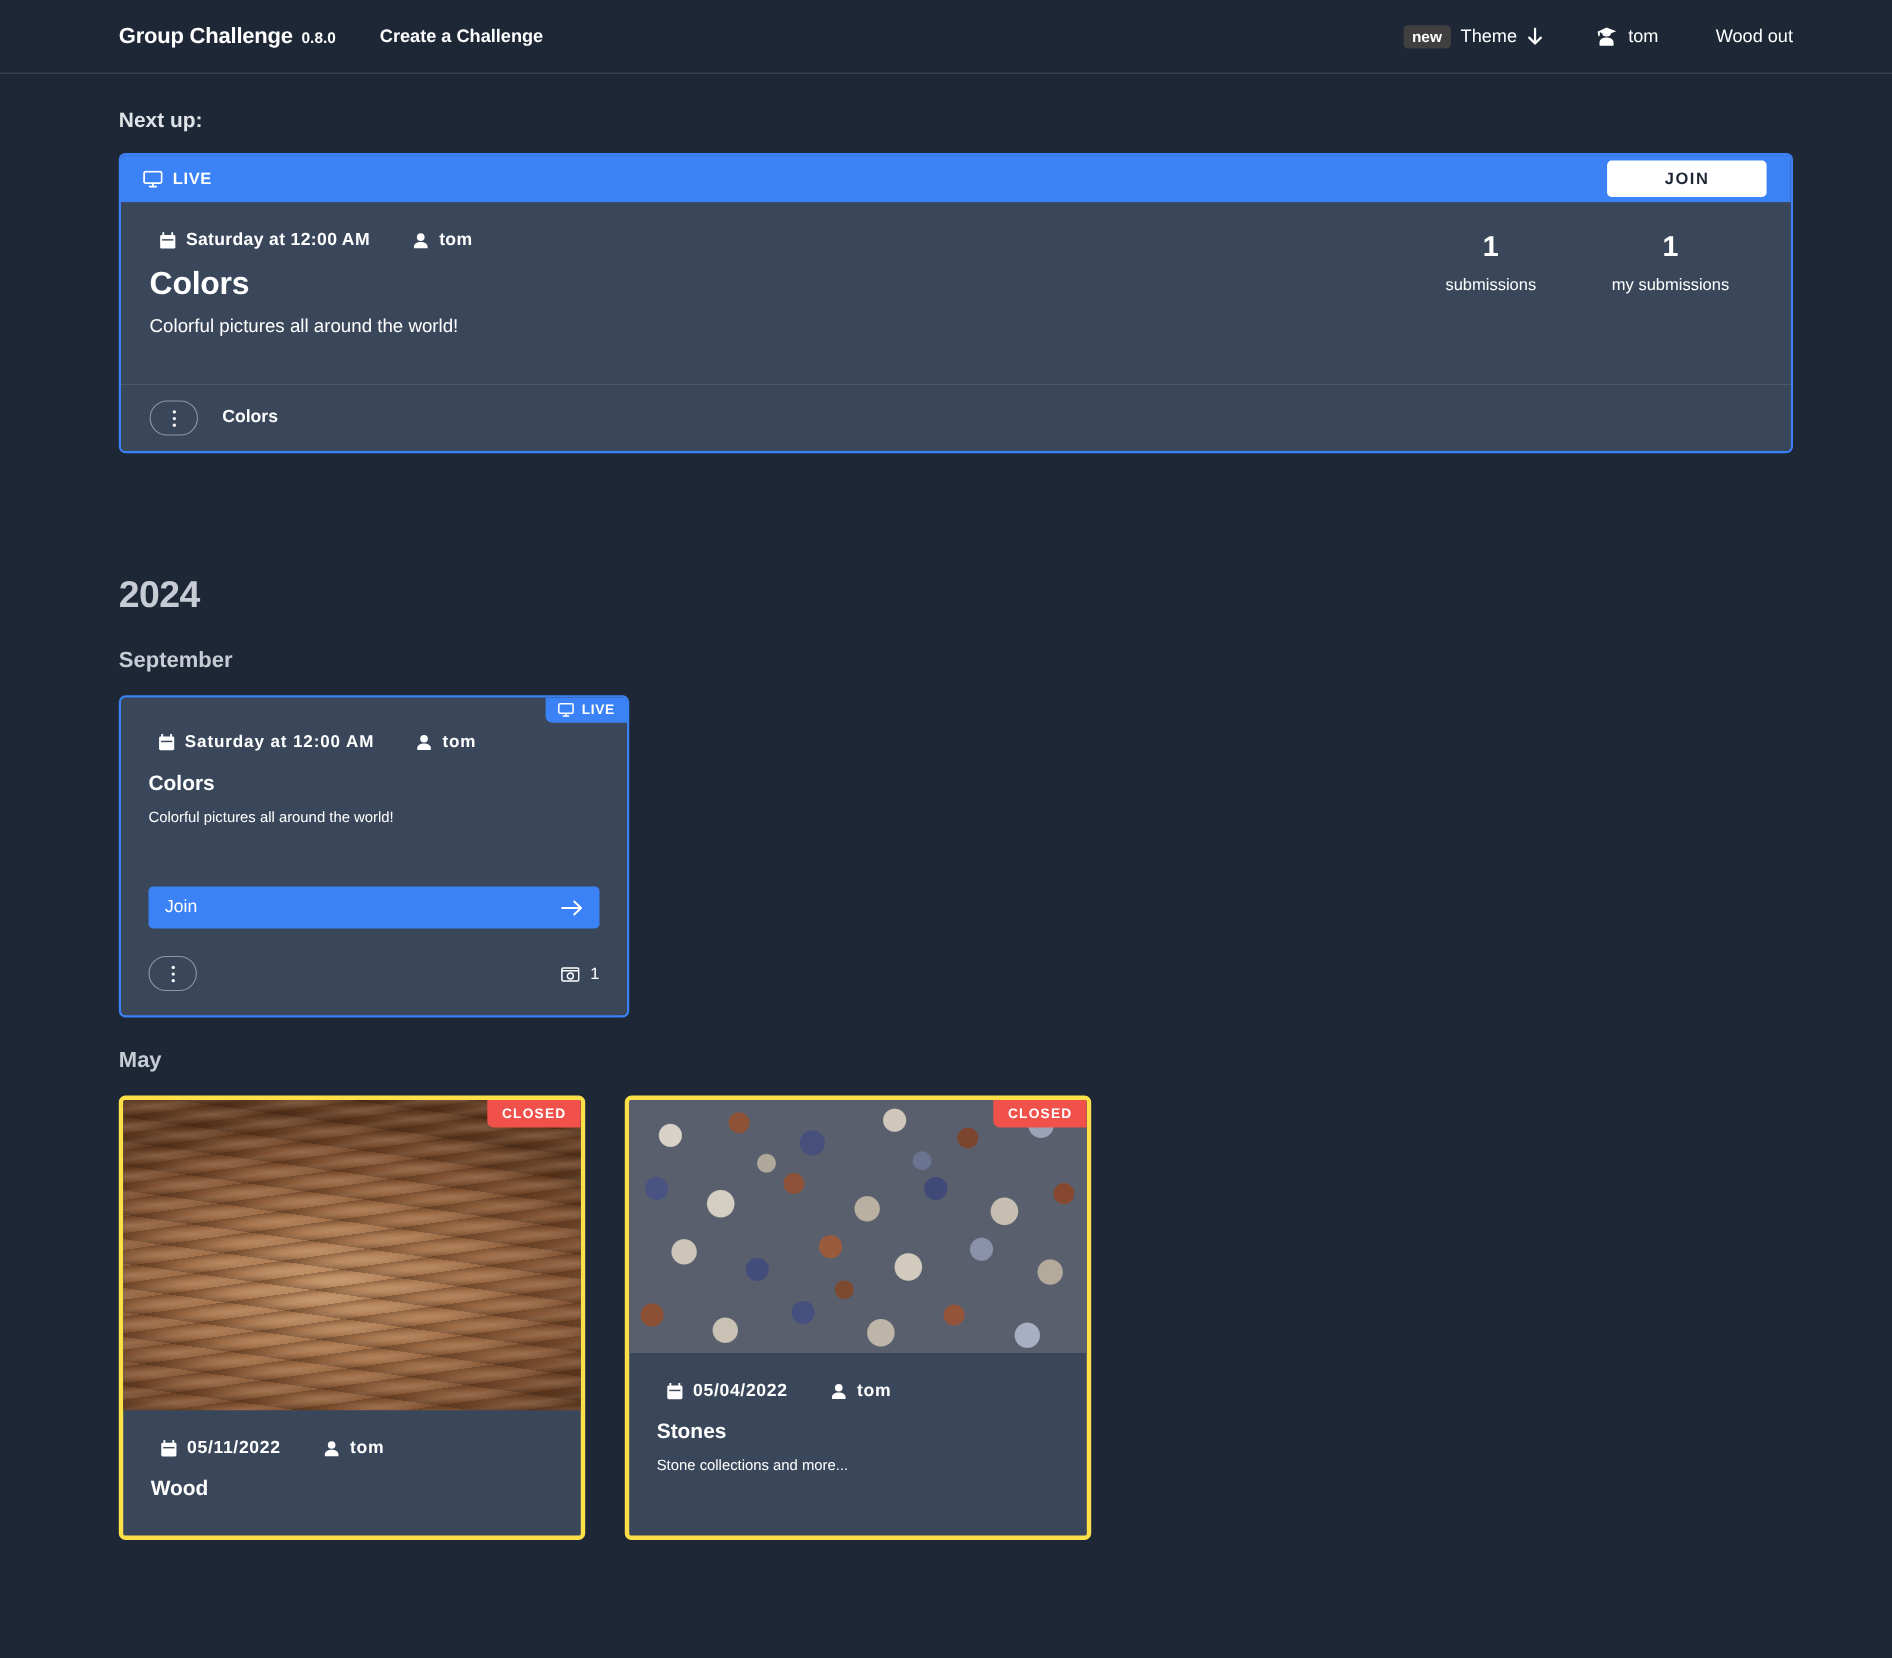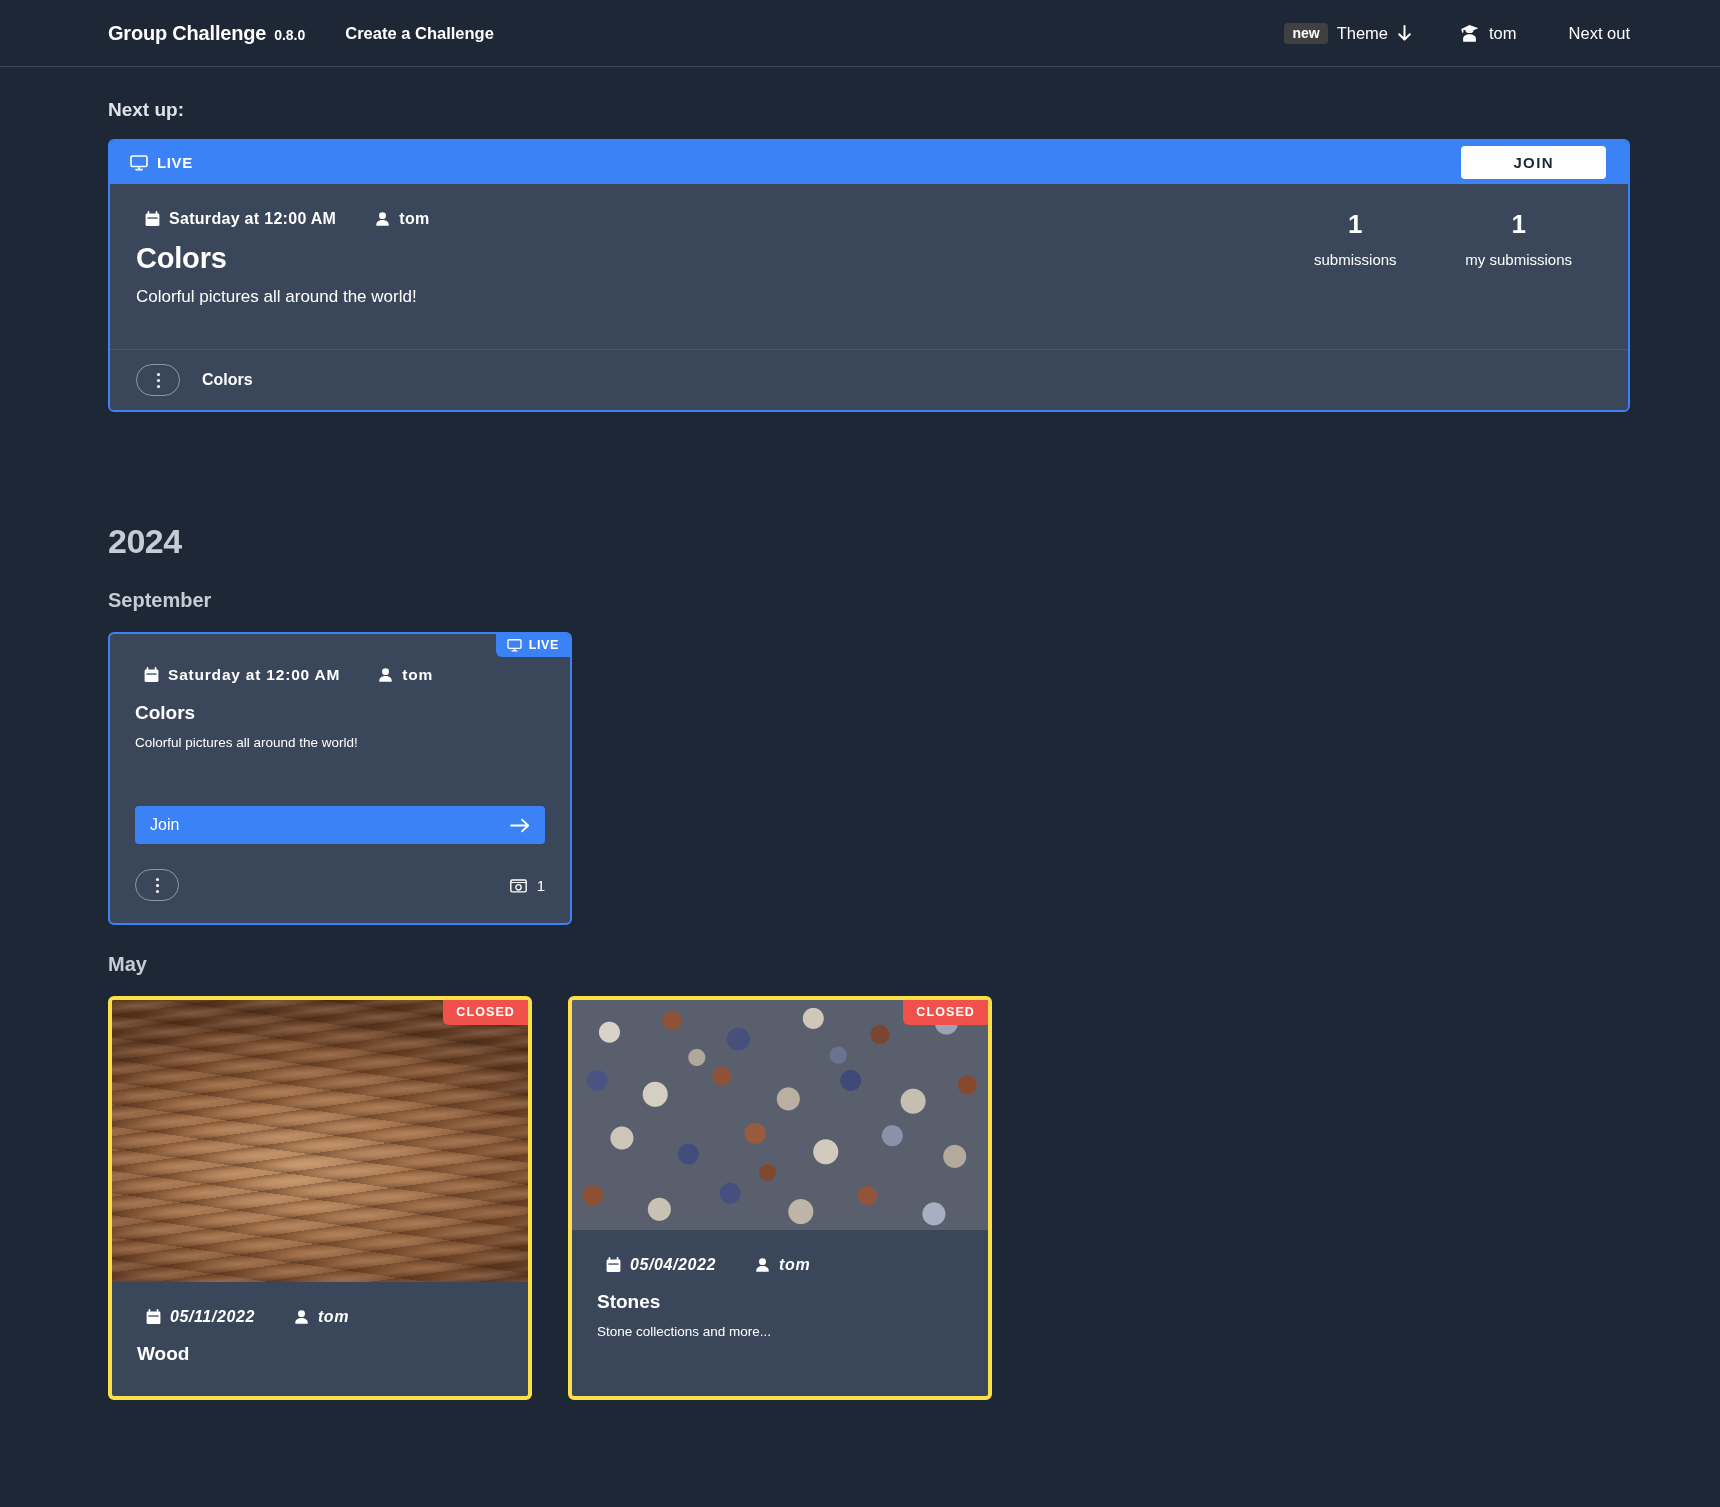--- a/index.html
+++ b/index.html
@@ -294,21 +294,20 @@
     padding: 5px 13px 6px;
     border-bottom-left-radius: 6px;
   }
   .closed-body { padding: 26px 25px 20px 25px; }
   .closed-meta {
     display: flex;
     align-items: center;
     font-size: 16px;
     font-weight: bold;
     letter-spacing: 0.6px;
-    font-style: italic;
   }
   .closed-meta .sep { width: 30px; }
   .closed-meta .mi { display: flex; align-items: center; }
   .closed-meta .mi span { margin-left: 9px; }
   .closed-title { font-size: 19px; font-weight: bold; margin-top: 17px; }
   .closed-desc { font-size: 13.5px; margin-top: 11px; }
 
   
   .tex-wood {
     background:
@@ -373,21 +372,21 @@
     <div class="user-item">
       <span class="icn">
         <svg width="19" height="19" viewBox="0 0 20 20" fill="#fff">
           <path d="M10 1 L19.3 4.6 L10 8.2 L3.6 5.7 V8.6 L2.3 9.6 L1.4 5.2 Z"></path>
           <path d="M10 9.6 C12.3 9.6 14.2 8.6 14.2 7.1 L14.2 6.4 L10 8 L5.8 6.4 L5.8 7.1 C5.8 8.6 7.7 9.6 10 9.6 Z"></path>
           <path d="M10 10.7 C6.4 10.7 3.3 12.6 3.3 15.1 L3.3 18.6 L16.7 18.6 L16.7 15.1 C16.7 12.6 13.6 10.7 10 10.7 Z"></path>
         </svg>
       </span>
       <span class="uname">tom</span>
     </div>
-    <div class="signout">Next out</div>
+    <div class="signout">Wood out</div>
   </div>
 </div>
 
 <div class="page">
 
   <div class="section-label">Next up:</div>
 
   <div class="nextup-card">
     <div class="nextup-head">
       <div class="live-tag">

